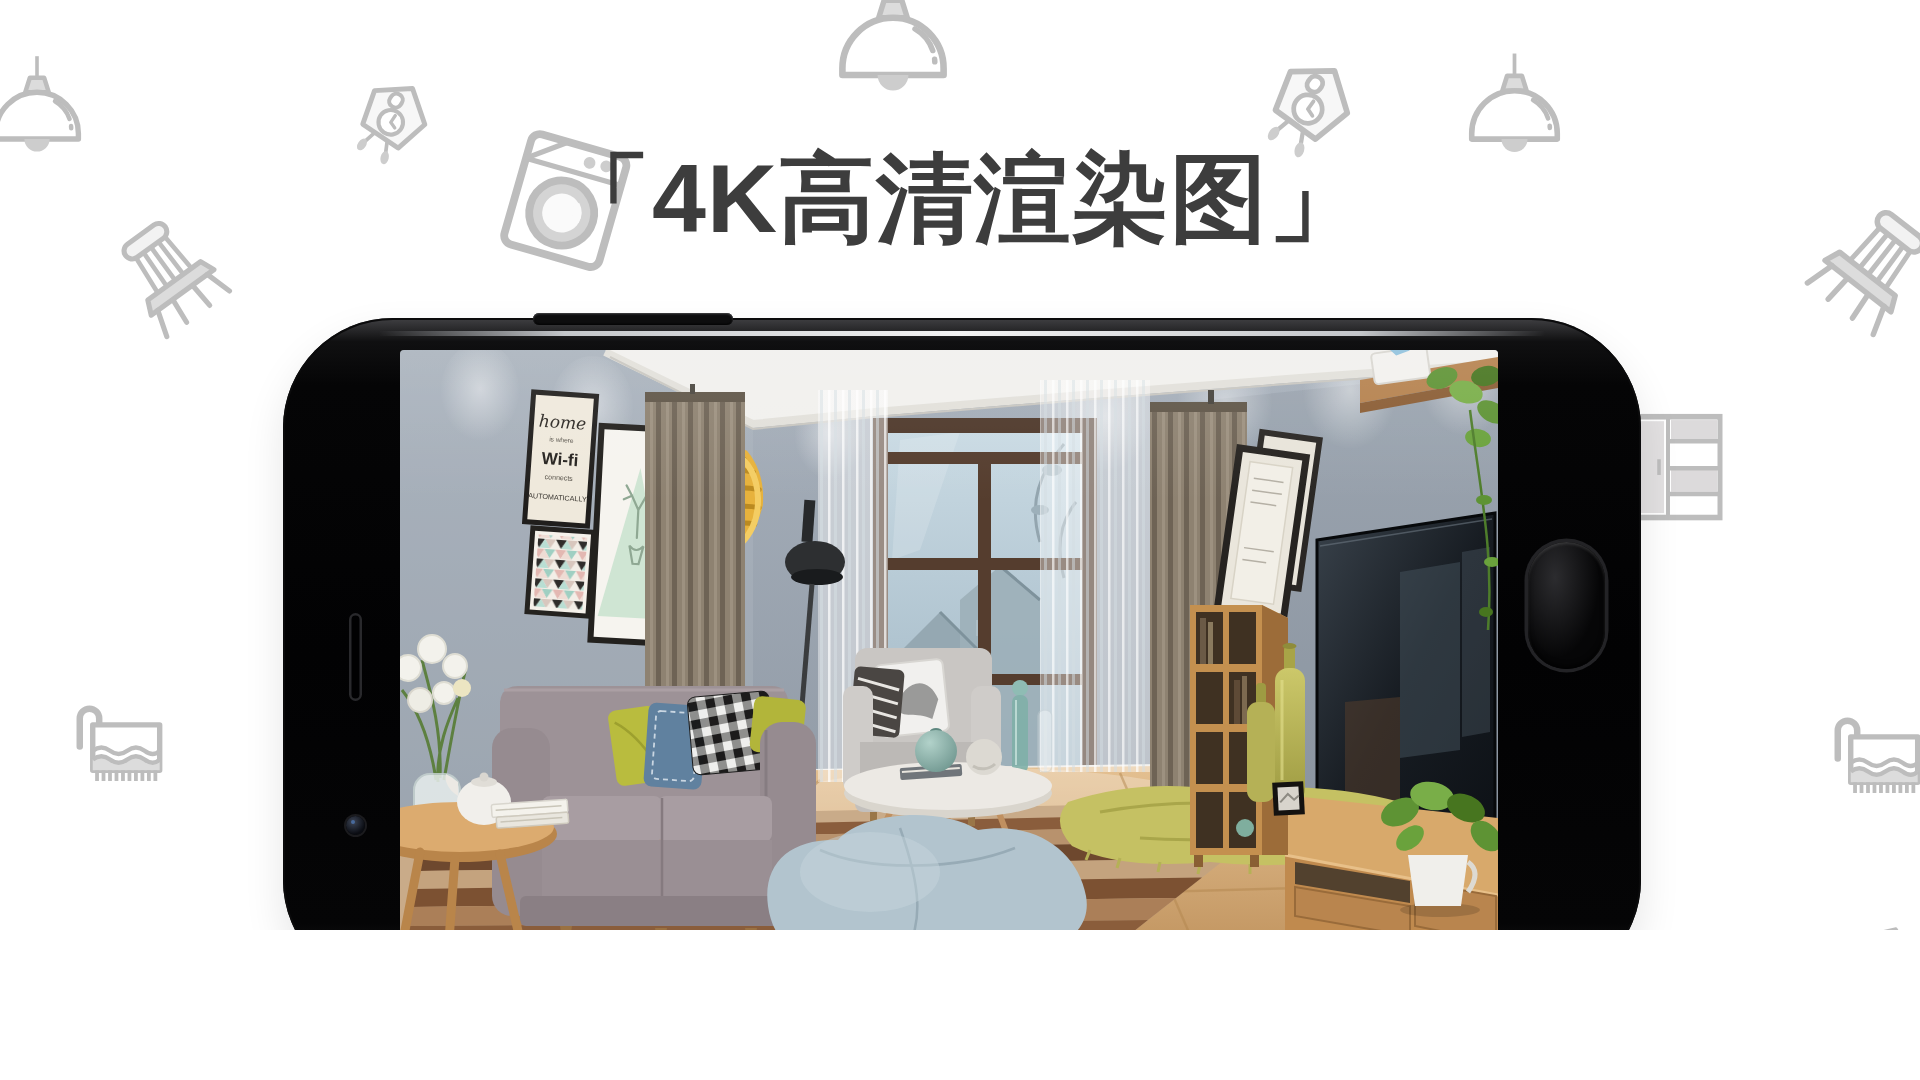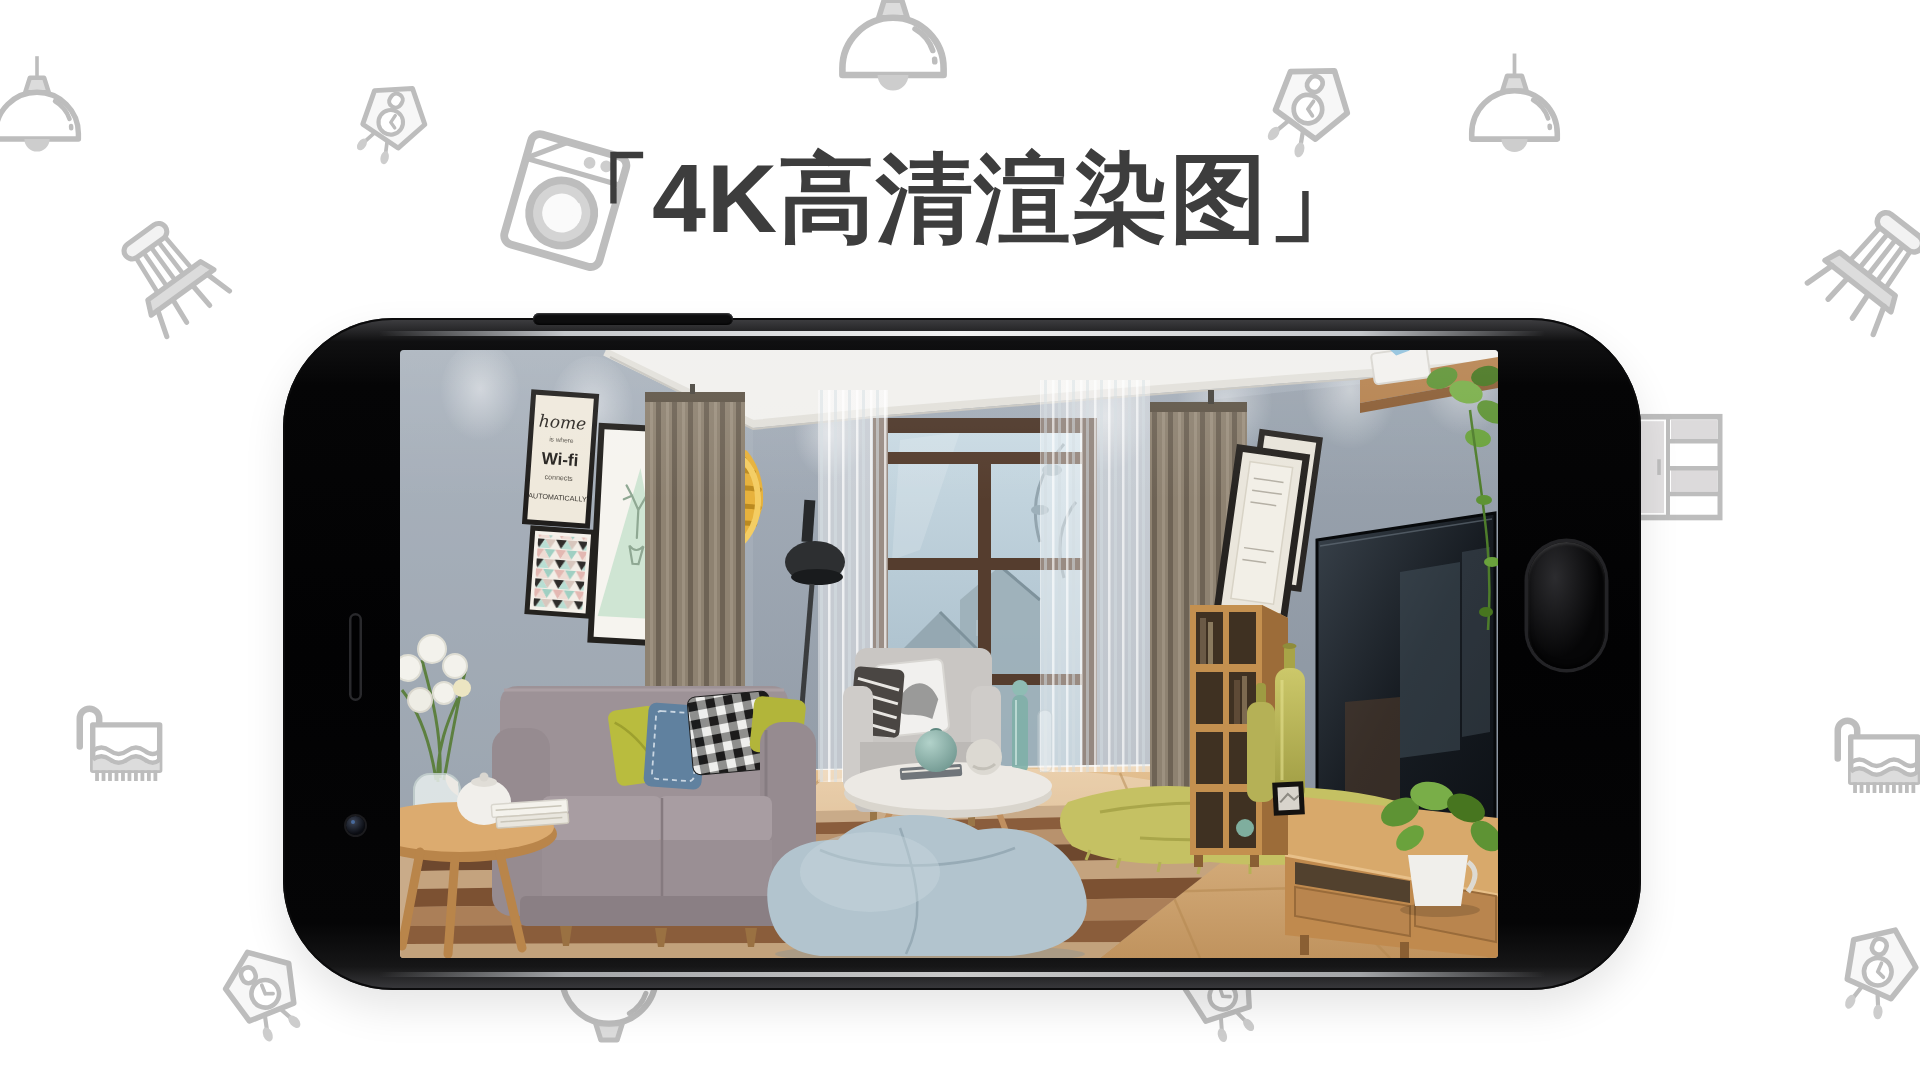--- a/index.html
+++ b/index.html
@@ -1,16 +1,16 @@
 <!DOCTYPE html>
 <html><head>
 <meta charset="utf-8">
 <style>
   html,body{margin:0;padding:0;background:#fff;}
-  .stage{position:relative;width:1920px;height:1080px;overflow:hidden;background:#ffffff;
+  .stage{position:relative;width:1920px;height:930px;overflow:hidden;background:#ffffff;
          font-family:"Liberation Sans",sans-serif;}
   .bg-icons{position:absolute;left:0;top:0;z-index:1;}
   .page-title{position:absolute;left:0;right:0;top:70px;z-index:3;text-align:center;
     font-size:97px;font-weight:900;color:#3d3d3d;letter-spacing:1px;white-space:nowrap;
     font-family:"Liberation Sans","DejaVu Sans",sans-serif;}
   .phone{position:absolute;left:283px;top:318px;width:1358px;height:672px;z-index:5;
     border-radius:110px;
     background:linear-gradient(180deg,#404043 0%,#101011 3.5%,#050506 10%,#020203 50%,#050506 90%,#161617 96.5%,#3a3a3d 100%);
     box-shadow:inset 0 0 0 2px #0b0b0c, 0 18px 40px rgba(0,0,0,0.10);}
   .shine{position:absolute;left:7%;right:7%;height:5px;border-radius:3px;

